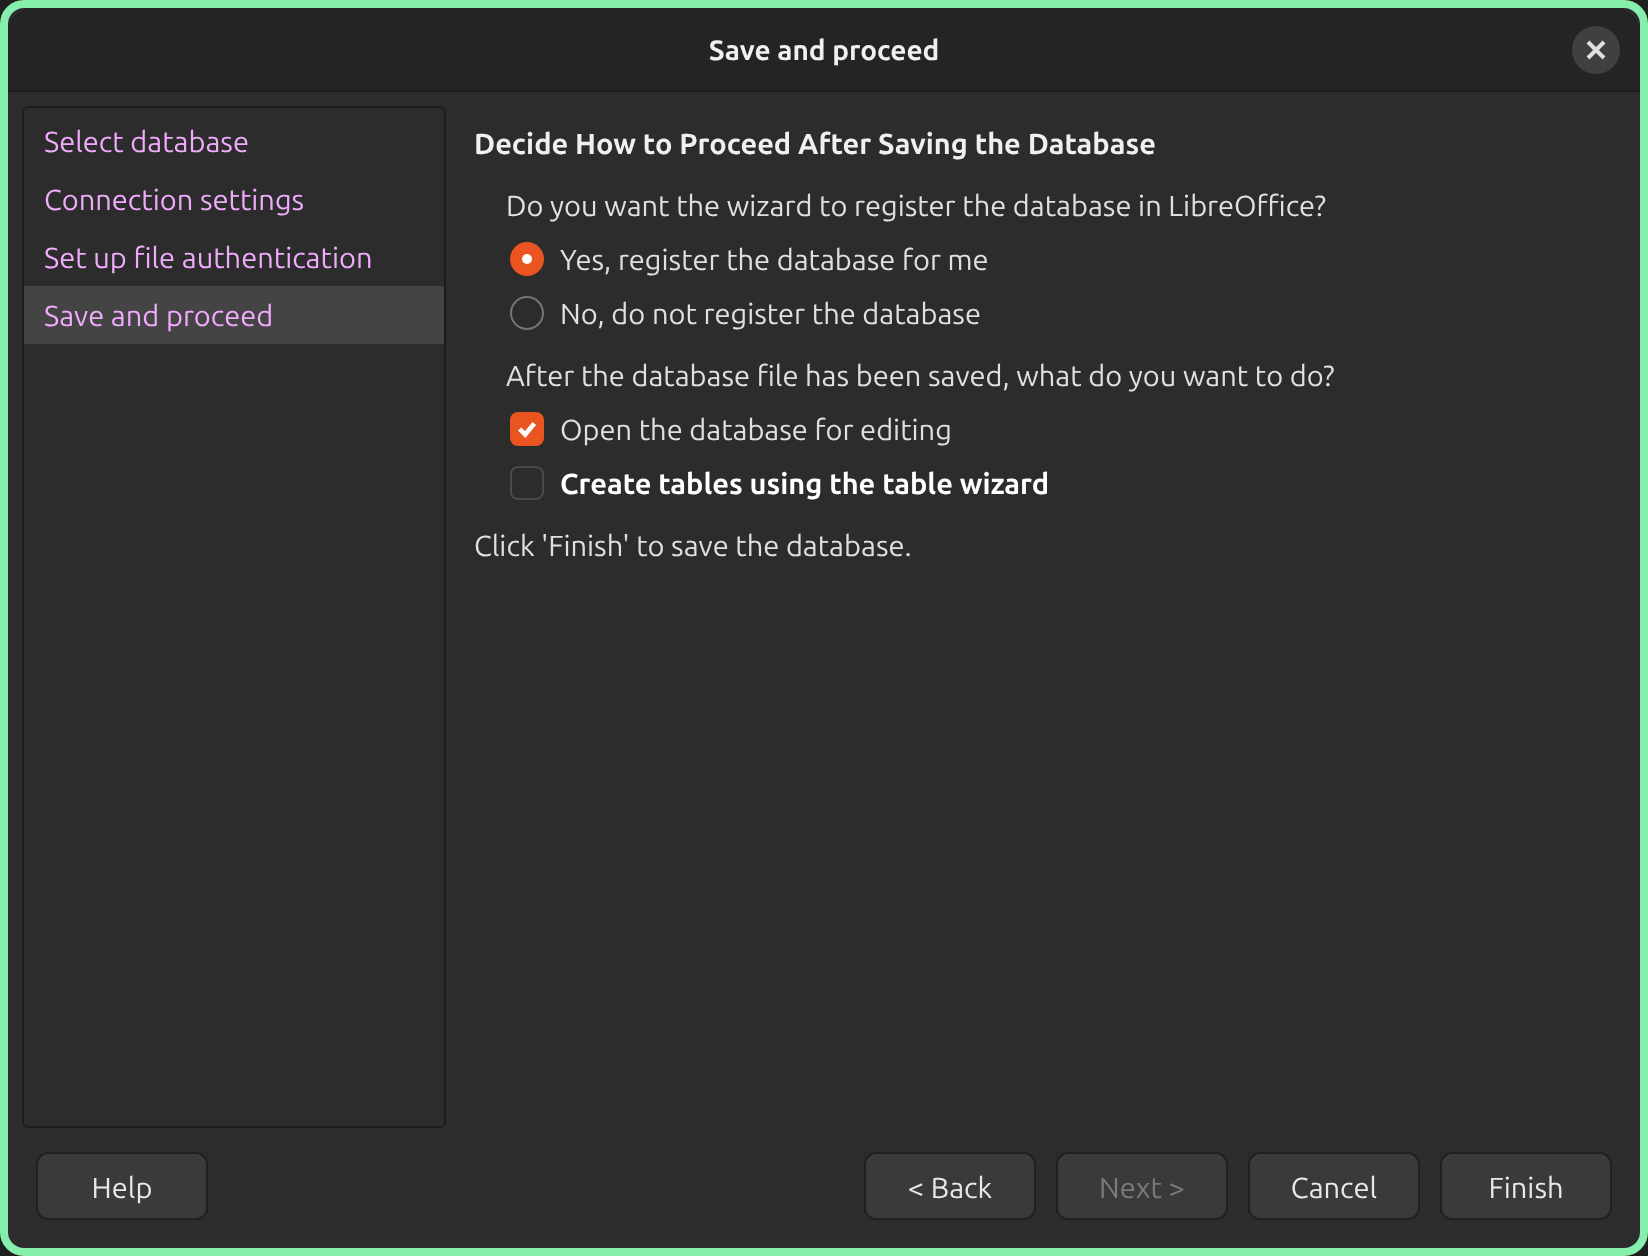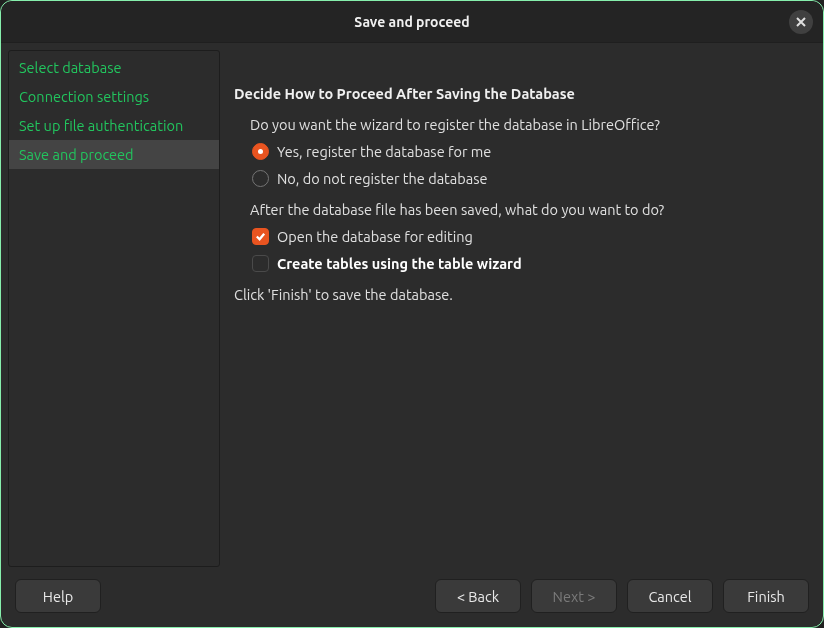--- a/index.html
+++ b/index.html
@@ -16,21 +16,21 @@
       color: #e0e0e0;
       font-size: 14.5px;
     }
     .window {
       background: #2c2c2c;
       width: 824px;
       height: 628px;
       border-radius: 12px;
       display: flex;
       flex-direction: column;
-      border: 1px solid #86efac;
+      border: 4px solid #86efac;
     }
     .titlebar {
       height: 42px;
       display: flex;
       align-items: center;
       justify-content: center;
       position: relative;
       background: #242424;
       border-top-left-radius: 12px;
       border-top-right-radius: 12px;
@@ -70,39 +70,38 @@
       width: 212px;
       background: #2c2c2c;
       border: 1px solid #1d1d1d;
       border-radius: 3px;
       display: flex;
       flex-direction: column;
       padding: 2px 0;
     }
     .sidebar-item {
       padding: 6px 10px;
-      color: #22c55e;
+      color: #f0abfc;
       cursor: default;
       font-size: 14.5px;
     }
     .sidebar-item.active {
       background: #444444;
     }
     .content {
       flex: 1;
       padding: 10px 10px 10px 14px;
       display: flex;
       flex-direction: column;
       gap: 14px;
     }
     .heading {
       font-weight: bold;
       color: #f0f0f0;
       font-size: 14.5px;
-      margin-top: 25px;
     }
     .question-block {
       display: flex;
       flex-direction: column;
       gap: 10px;
     }
     .question {
       color: #e0e0e0;
       margin-left: 16px;
     }

